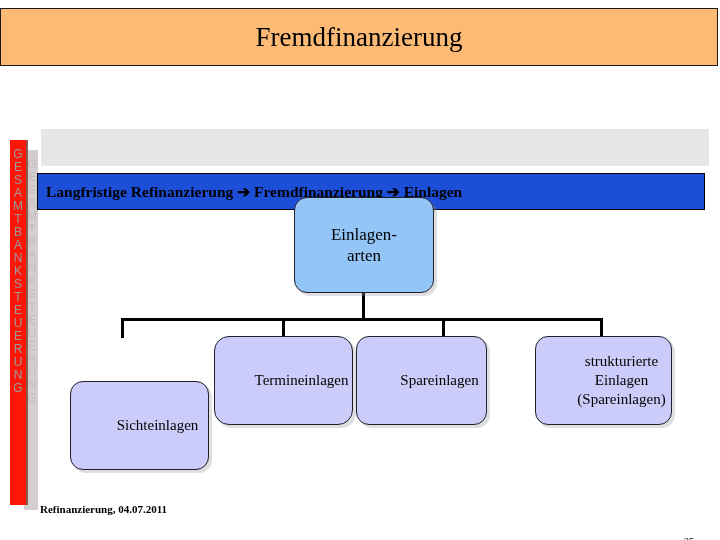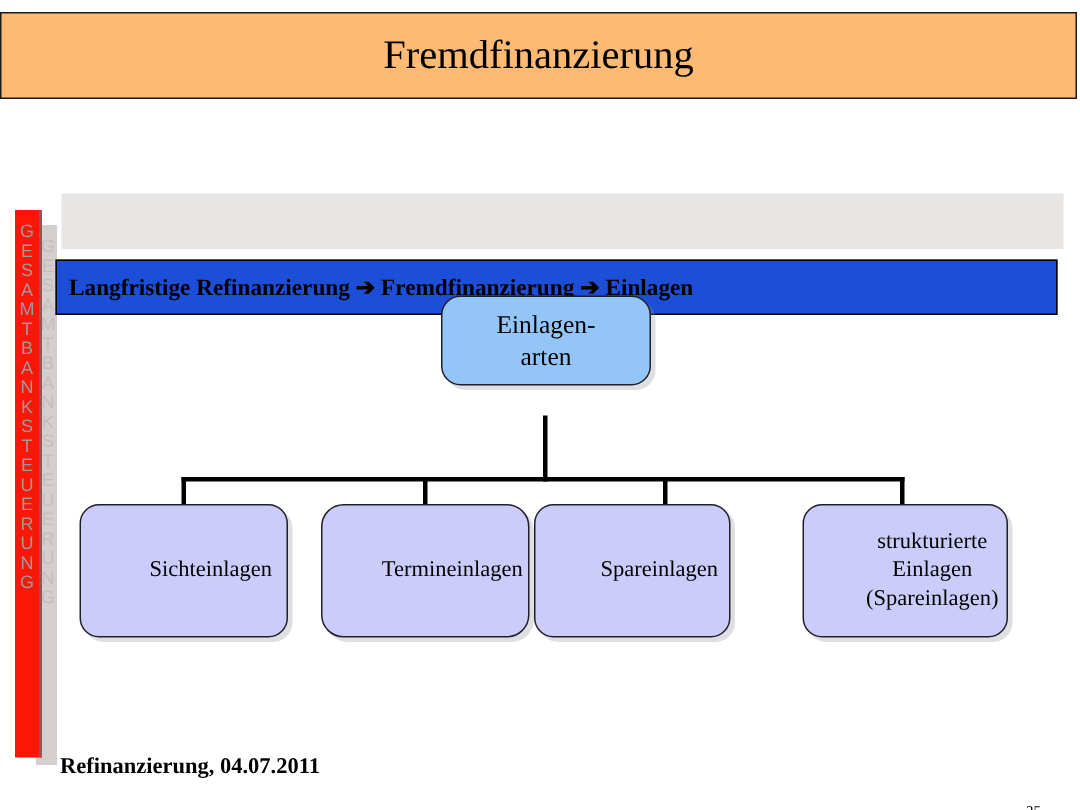--- a/index.html
+++ b/index.html
@@ -145,35 +145,35 @@
     justify-content: center;
     text-align: center;
     color: #000000;
     font-family: "Liberation Serif", "DejaVu Serif", serif;
     box-shadow: 3px 3px 0px rgba(150,150,160,0.30);
   }
   .node-root {
     left: 294px;
     top: 197px;
     width: 140px;
-    height: 60px;
+    height: 96px;
     background: #93c6f7;
     font-size: 17px;
     line-height: 21px;
     font-weight: normal;
   }
   .node-child {
     background: #ccccfa;
     font-size: 15px;
     line-height: 19px;
     top: 336px;
     height: 89px;
     padding-left: 36px;
   }
-  .node-c0 { left: 53px;  width: 139px; }
+  .node-c0 { left: 70px;  width: 139px; margin-top: 45px; }
   .node-c1 { left: 214px; width: 139px; border-radius: 15px; }
   .node-c2 { left: 356px; width: 131px; }
   .node-c3 { left: 535px; width: 137px; }
 
   
   .conn {
     position: absolute;
     background: #000000;
   }
   .conn-stem {
@@ -196,21 +196,21 @@
   .conn-d0 { left: 121px; }
   .conn-d1 { left: 282px; }
   .conn-d2 { left: 442px; }
   .conn-d3 { left: 600px; }
 
   
   .footer-note {
     position: absolute;
     left: 40px;
     top: 503px;
-    font-size: 15px;
+    font-size: 11px;
     font-weight: bold;
     color: #000000;
     font-family: "Liberation Serif", "DejaVu Serif", serif;
     white-space: nowrap;
   }
   .footer-page {
     position: absolute;
     right: 26px;
     top: 506px;
     font-size: 10px;

